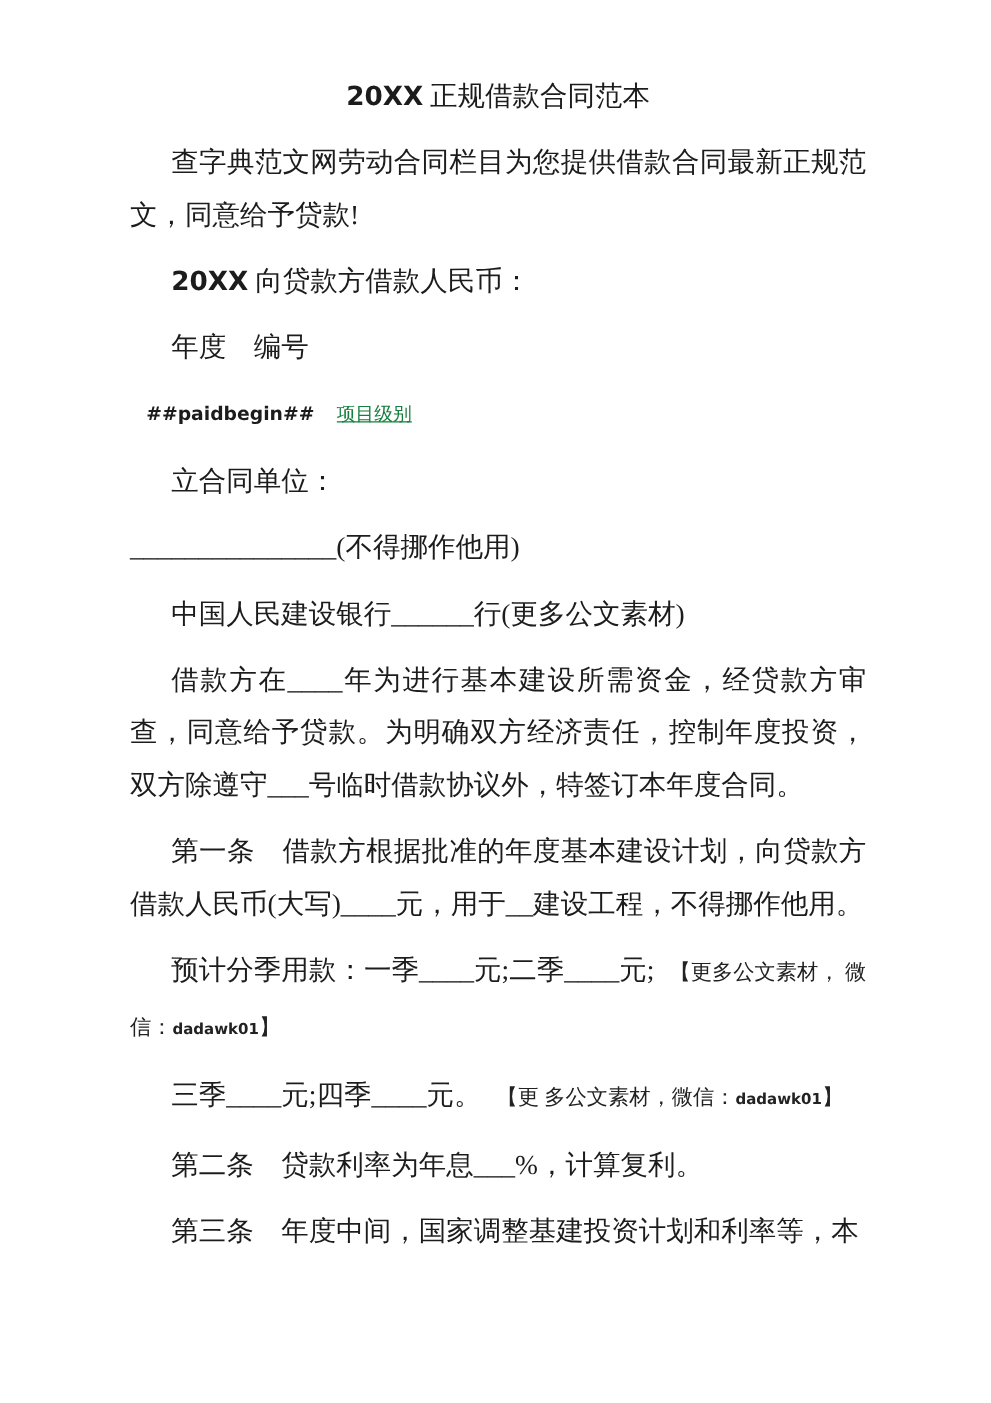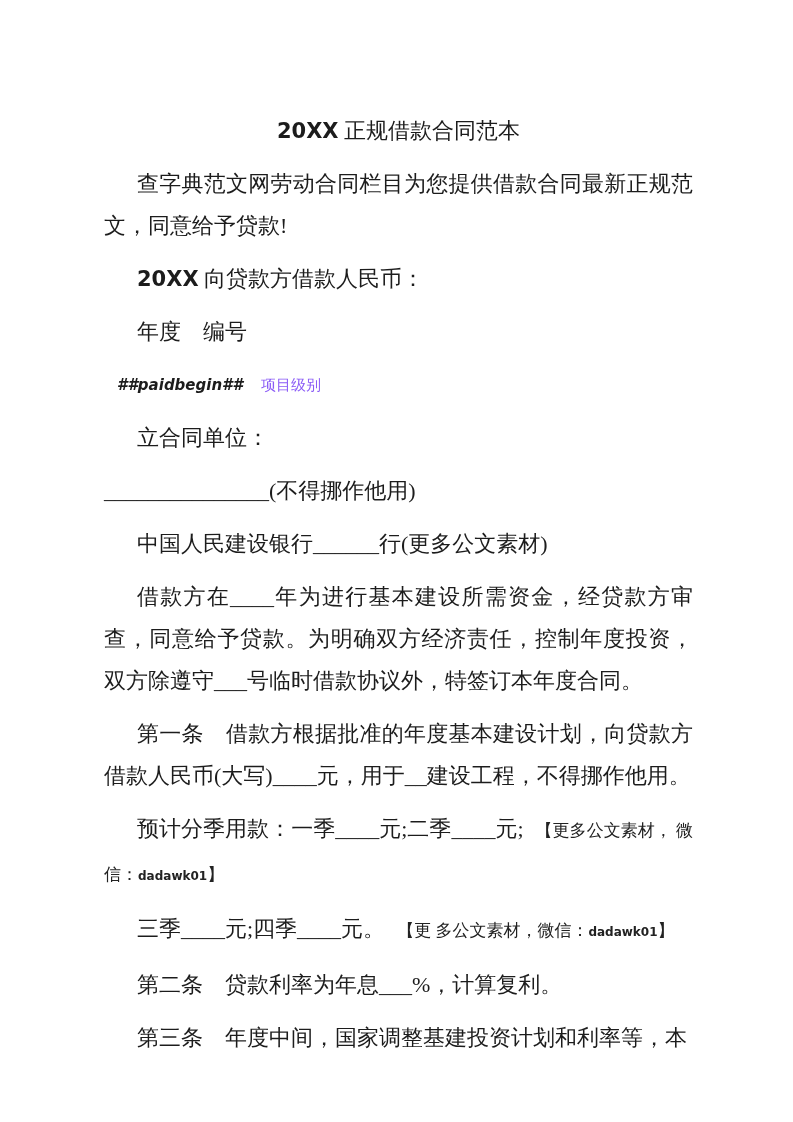--- a/index.html
+++ b/index.html
@@ -7,21 +7,21 @@
     padding: 0;
     background: #ffffff;
   }
   .page {
     position: relative;
     width: 793px;
     height: 1122px;
     margin: 0 auto;
     background: #ffffff;
     box-sizing: border-box;
-    padding: 110px 100px 40px 104px;
+    padding: 56px 100px 40px 104px;
     font-family: "Liberation Serif", "DejaVu Serif", serif;
     font-size: 22px;
     line-height: 42px;
     color: #1c1c1c;
     overflow: hidden;
   }
   .page p {
     margin: 0 0 11px 0;
   }
   .doc-title {
@@ -39,25 +39,25 @@
     font-weight: 700;
     font-size: 21px;
   }
   .paid-line {
     font-size: 15px;
     text-indent: 13px;
   }
   .paid-line .latin {
     font-size: 15px;
     font-weight: 700;
-    font-style: italic;
   }
   .project-level {
     margin-left: 18px;
-    color: #8b5cf6;
+    color: #15803d;
+    text-decoration: underline;
   }
   .wm {
     font-size: 17px;
     color: #222222;
   }
   .wm-lead {
     margin-left: 12px;
   }
   .wm .latin {
     font-size: 12px;

